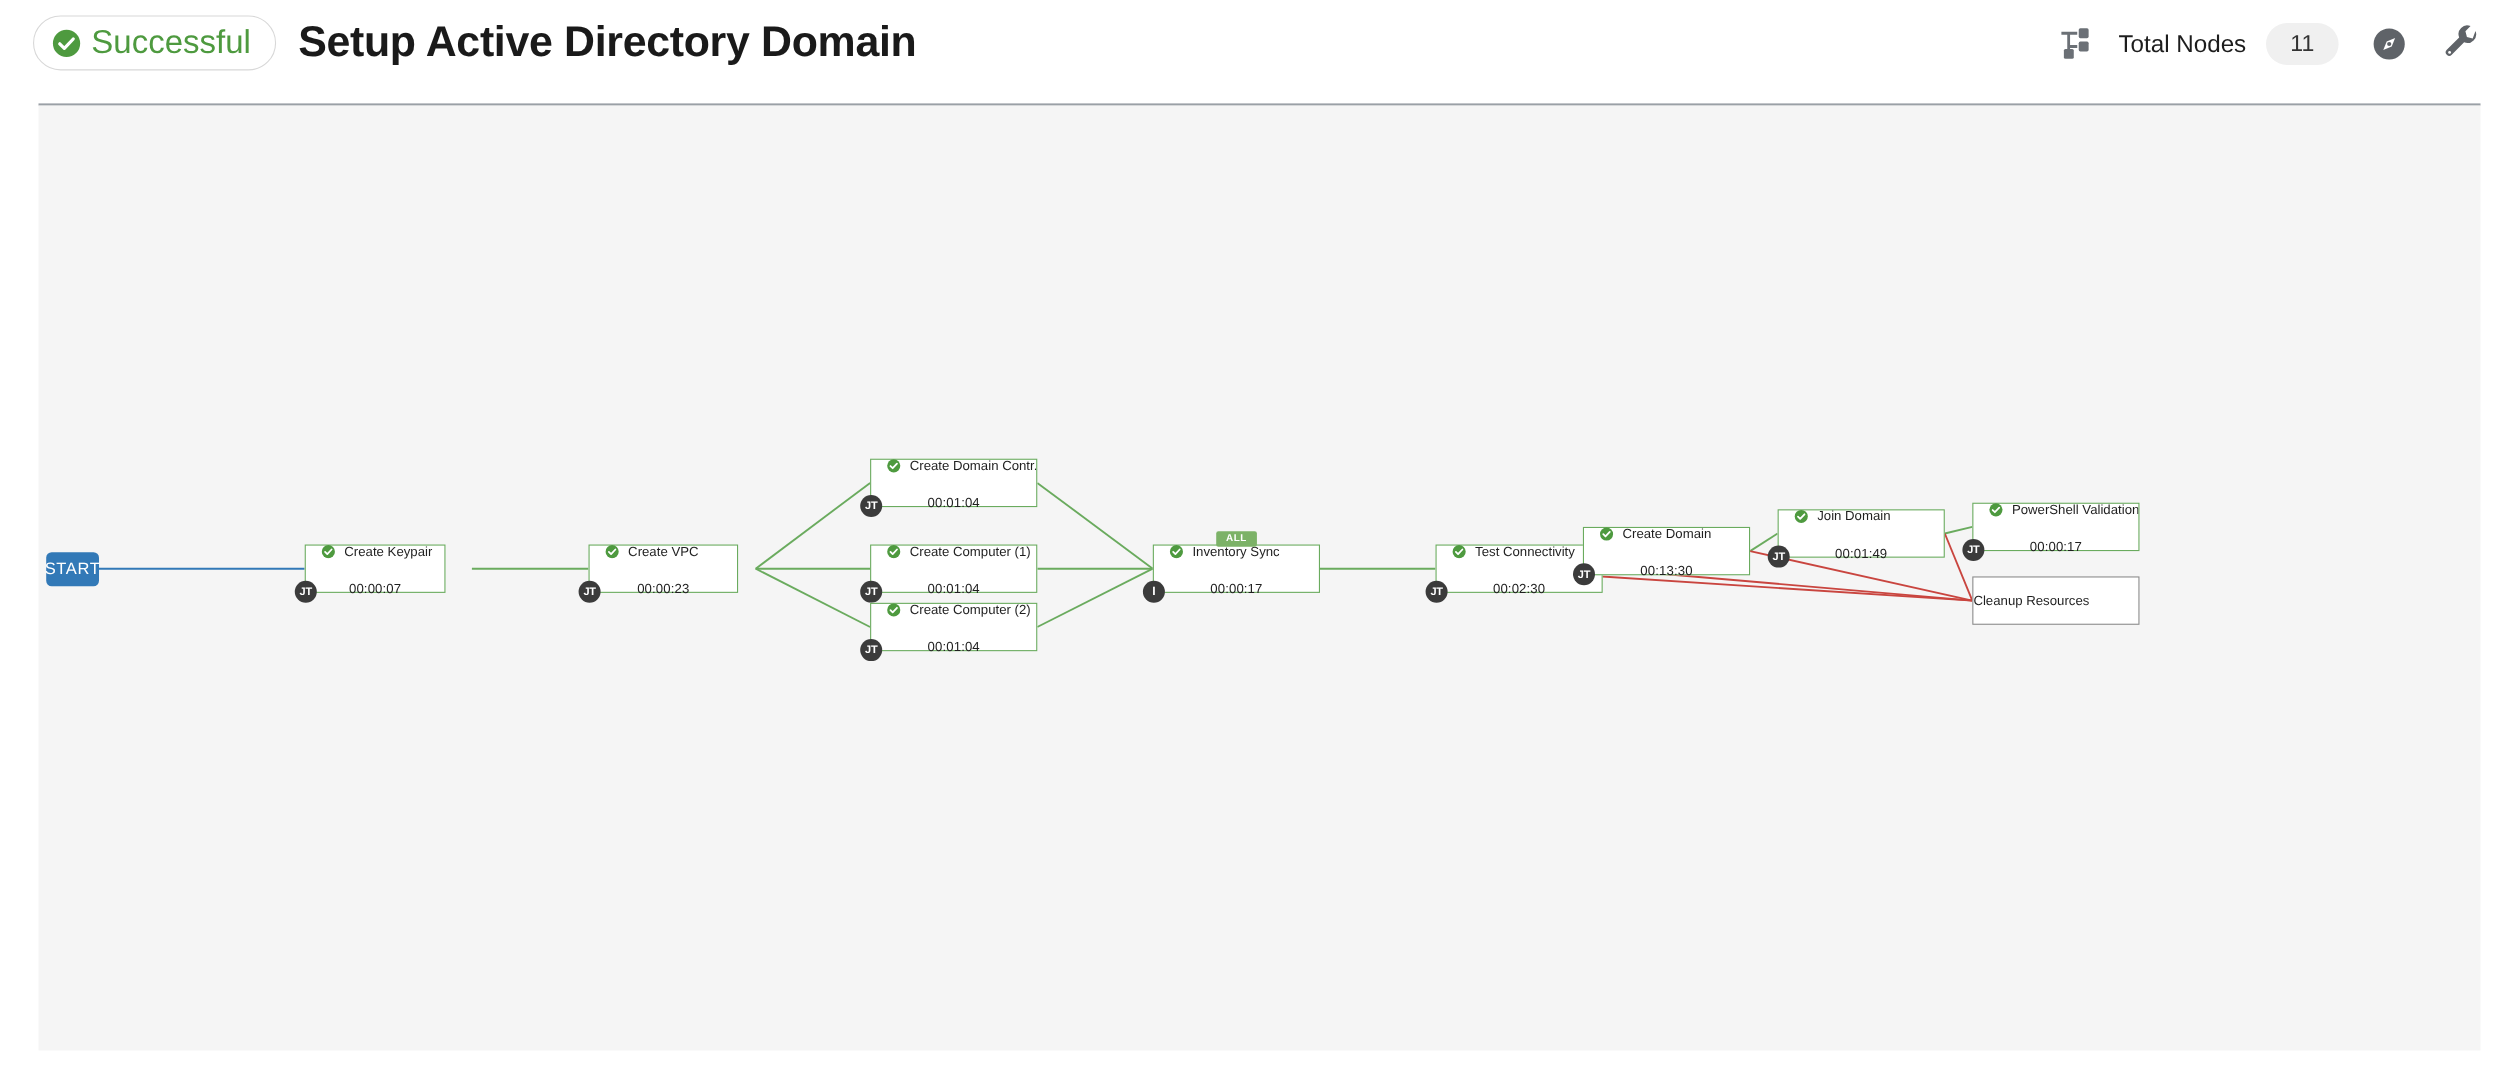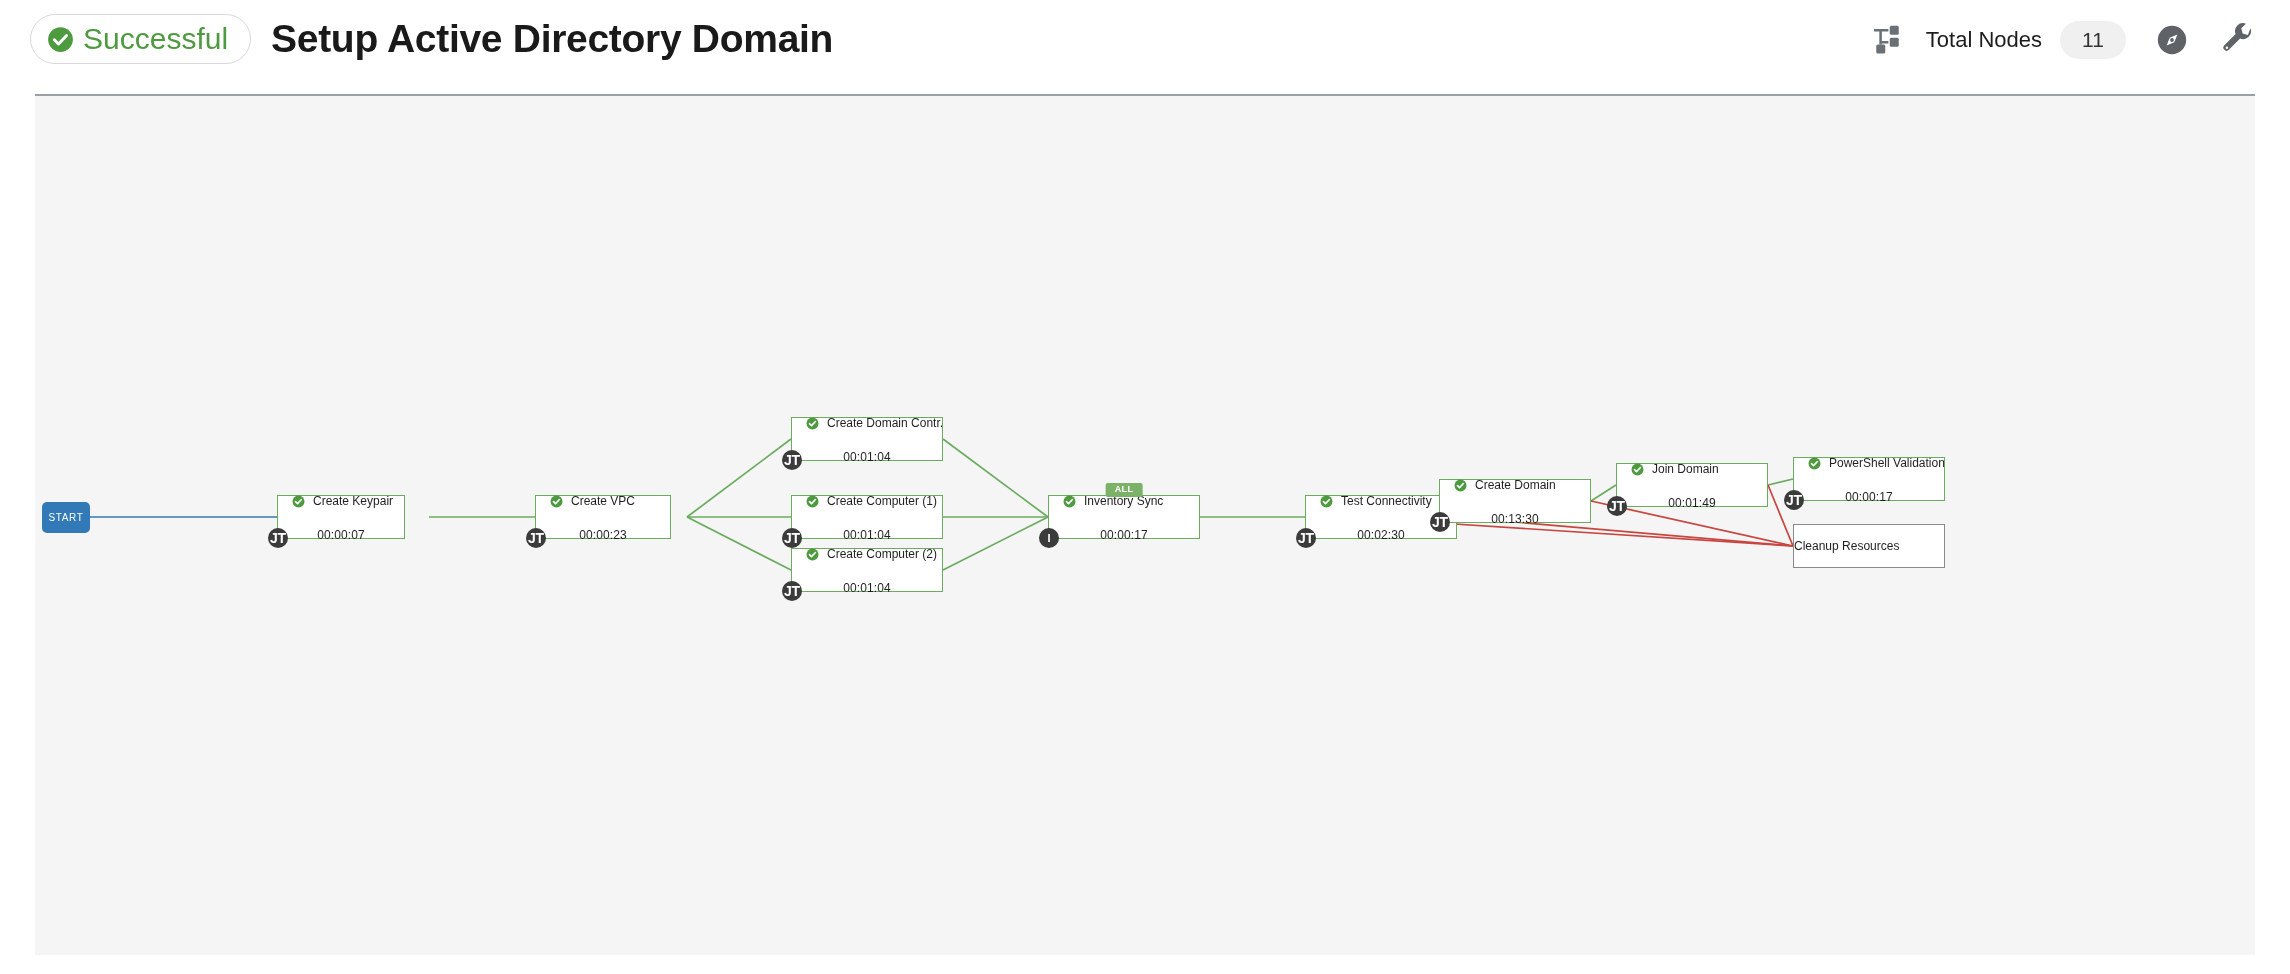--- a/index.html
+++ b/index.html
@@ -169,21 +169,21 @@
     letter-spacing: 0.1px;
   }
   .node-badge-jt {
     position: absolute;
     left: -10px;
     bottom: -10px;
     width: 20px; height: 20px;
     border-radius: 50%;
     background: #3b3b3b;
     color: #ffffff;
-    font-size: 14px;
+    font-size: 10px;
     font-weight: bold;
     display: flex;
     align-items: center;
     justify-content: center;
     letter-spacing: -0.2px;
   }
   .node-badge-inv {
     position: absolute;
     left: -10px;
     bottom: -10px;
@@ -216,21 +216,21 @@
   #start-node {
     position: absolute;
     background: #3279b7;
     border-radius: 5px;
     display: flex;
     align-items: center;
     justify-content: center;
   }
   #start-label {
     color: #ffffff;
-    font-size: 10px;
+    font-size: 15px;
     letter-spacing: 0.6px;
   }
 </style>
 </head>
 <body>
 
 <div id="app">
 
   <div id="header">
 

